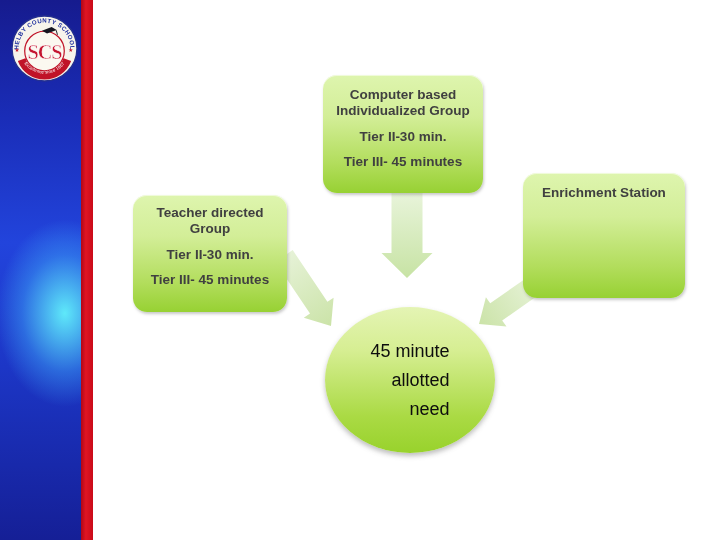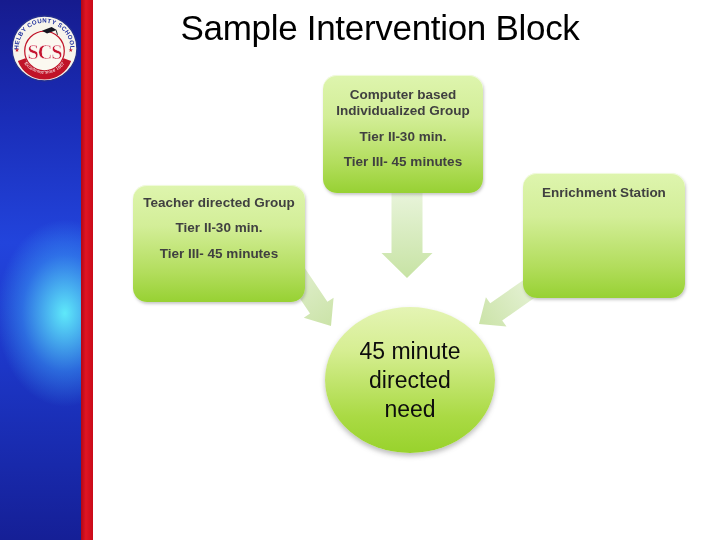--- a/index.html
+++ b/index.html
@@ -23,30 +23,30 @@
     color:#000;line-height:1.25;}
 
   
   .node{position:absolute;border-radius:14px;z-index:2;
     background:linear-gradient(180deg,#def5ae 0%,#d3ee98 35%,#b2dd5c 75%,#97d133 100%);
     box-shadow:1px 2px 3px rgba(120,120,120,0.40), inset 0 1px 0 rgba(255,255,255,0.55);
     text-align:center;color:#404040;font-weight:bold;font-size:13.5px;line-height:1.22;
     box-sizing:border-box;}
   .node p{margin:0 0 9px 0;}
   .box-top{left:323px;top:75px;width:160px;height:118px;padding:12px 6px 8px 6px;}
-  .box-left{left:133px;top:185px;width:172px;height:117px;padding:10px 8px 12px 8px;}
+  .box-left{left:133px;top:195px;width:154px;height:117px;padding:10px 8px 12px 8px;}
   .box-right{left:523px;top:173px;width:162px;height:125px;padding:12px 5px 0 5px;}
 
   
   .ellipse{position:absolute;left:325px;top:307px;width:170px;height:146px;z-index:2;
     border-radius:50%;
     background:linear-gradient(180deg,#e4f4b4 0%,#d6ee92 30%,#aada44 75%,#98d22c 100%);
     box-shadow:0 3px 5px rgba(110,110,110,0.45);
     display:flex;align-items:center;justify-content:center;}
-  .ellipse .txt{text-align:center;font-size:23px;line-height:29px;color:#0d0d0d;
+  .ellipse .txt{text-align:right;font-size:18px;line-height:29px;color:#0d0d0d;
     margin-top:0;}
 
   
   .arrows{position:absolute;left:0;top:0;z-index:1;pointer-events:none;}
 </style>
 </head>
 <body>
 
 <div class="slide">
 
@@ -66,21 +66,20 @@
       <path d="M 44.5,15 L 45.8,19.5" stroke="#15151f" stroke-width="0.9" fill="none"></path>
       <path id="botArc" d="M 10,42.5 A 25,25 0 0 0 56,42.5" fill="none"></path>
       <text font-size="4.2" fill="#ffffff" letter-spacing="0.2">
         <textPath href="#botArc" startOffset="50%" text-anchor="middle">Excellence since 1867</textPath>
       </text>
     </svg>
   </div>
 
   <div class="stripe"></div>
 
-  <h1 class="title">Sample Intervention Block</h1>
 
   <svg class="arrows" width="720" height="540" viewBox="0 0 720 540">
     <defs>
       <linearGradient id="gC" gradientUnits="userSpaceOnUse" x1="407" y1="193" x2="407" y2="278">
         <stop offset="0" stop-color="#e8f4da"></stop>
           <stop offset="1" stop-color="#c7e3a4"></stop>
       </linearGradient>
       <linearGradient id="gL" gradientUnits="userSpaceOnUse" x1="284" y1="256" x2="331" y2="326">
         <stop offset="0" stop-color="#e6f2d7"></stop>
           <stop offset="1" stop-color="#cbe3a8"></stop>
@@ -107,18 +106,18 @@
     <p>Tier III- 45 minutes</p>
   </div>
 
   <div class="node box-right">
     <p>Enrichment Station</p>
   </div>
 
   <div class="ellipse">
     <div class="txt">
       <div>45 minute</div>
-      <div>directed</div>
+      <div>allotted</div>
       <div>need</div>
     </div>
   </div>
 
 </div>
 
 </body></html>

